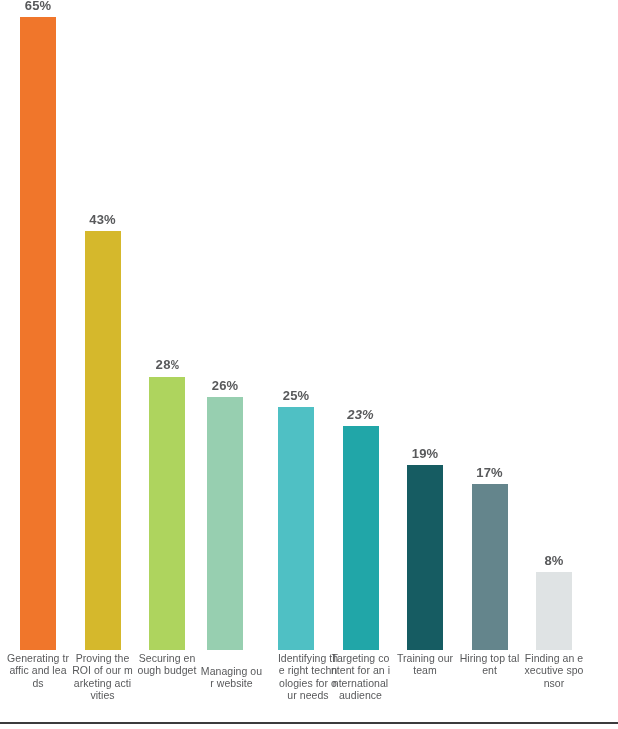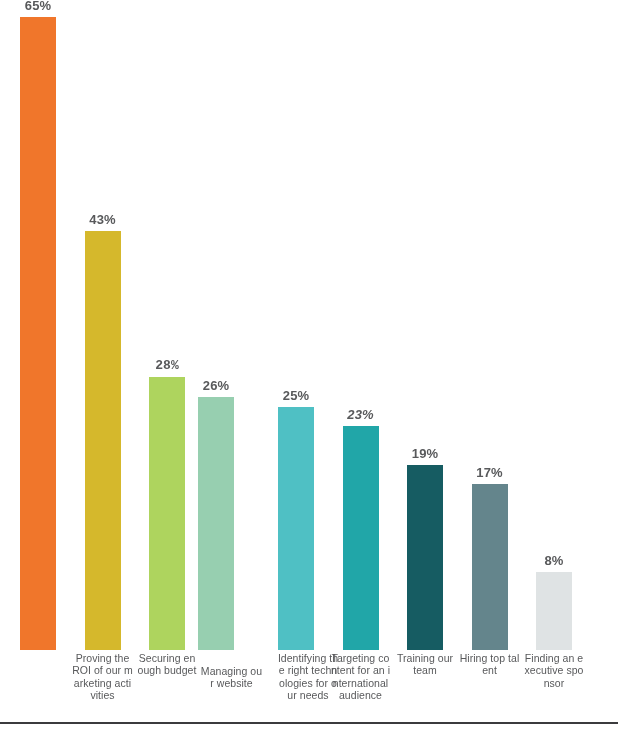--- a/index.html
+++ b/index.html
@@ -101,21 +101,21 @@
           <div class="bar-value" style="bottom: 423px;">43%</div>
           <div class="bar-rect" style="height: 419px; background: rgb(213, 184, 44);"></div>
         </div>
       </div>
       <div class="bar-slot" style="left: 135px;">
         <div class="bar-column">
           <div class="bar-value" style="bottom: 277px; font-family: Liberation Mono, monospace;">28%</div>
           <div class="bar-rect" style="height: 273px; background: rgb(174, 212, 94);"></div>
         </div>
       </div>
-      <div class="bar-slot" style="left: 184px;">
+      <div class="bar-slot" style="left: 193px;">
         <div class="bar-column">
           <div class="bar-value" style="bottom: 257px;">26%</div>
           <div class="bar-rect" style="height: 253px; background: rgb(151, 207, 176);"></div>
         </div>
       </div>
       <div class="bar-slot" style="left: 264px;">
         <div class="bar-column">
           <div class="bar-value" style="bottom: 247px;">25%</div>
           <div class="bar-rect" style="height: 243px; background: rgb(79, 192, 196);"></div>
         </div>
@@ -140,20 +140,23 @@
       </div>
       <div class="bar-slot" style="left: 522px;">
         <div class="bar-column">
           <div class="bar-value" style="bottom: 82px;">8%</div>
           <div class="bar-rect" style="height: 78px; background: rgb(223, 227, 228);"></div>
         </div>
       </div>
     </div>
 
   <div id="labels-area">
+      <div class="cat-slot" style="left: 6px;">
+        <span class="cat-label">Generating traffic and leads</span>
+      </div>
       <div class="cat-slot" style="left: 70.5px;">
         <span class="cat-label">Proving the ROI of our marketing activities</span>
       </div>
       <div class="cat-slot" style="left: 135px;">
         <span class="cat-label">Securing enough budget</span>
       </div>
       <div class="cat-slot" style="left: 199.5px; margin-top: 13px;">
         <span class="cat-label">Managing our website</span>
       </div>
       <div class="cat-slot" style="left: 264px; margin-left: 12px;">

